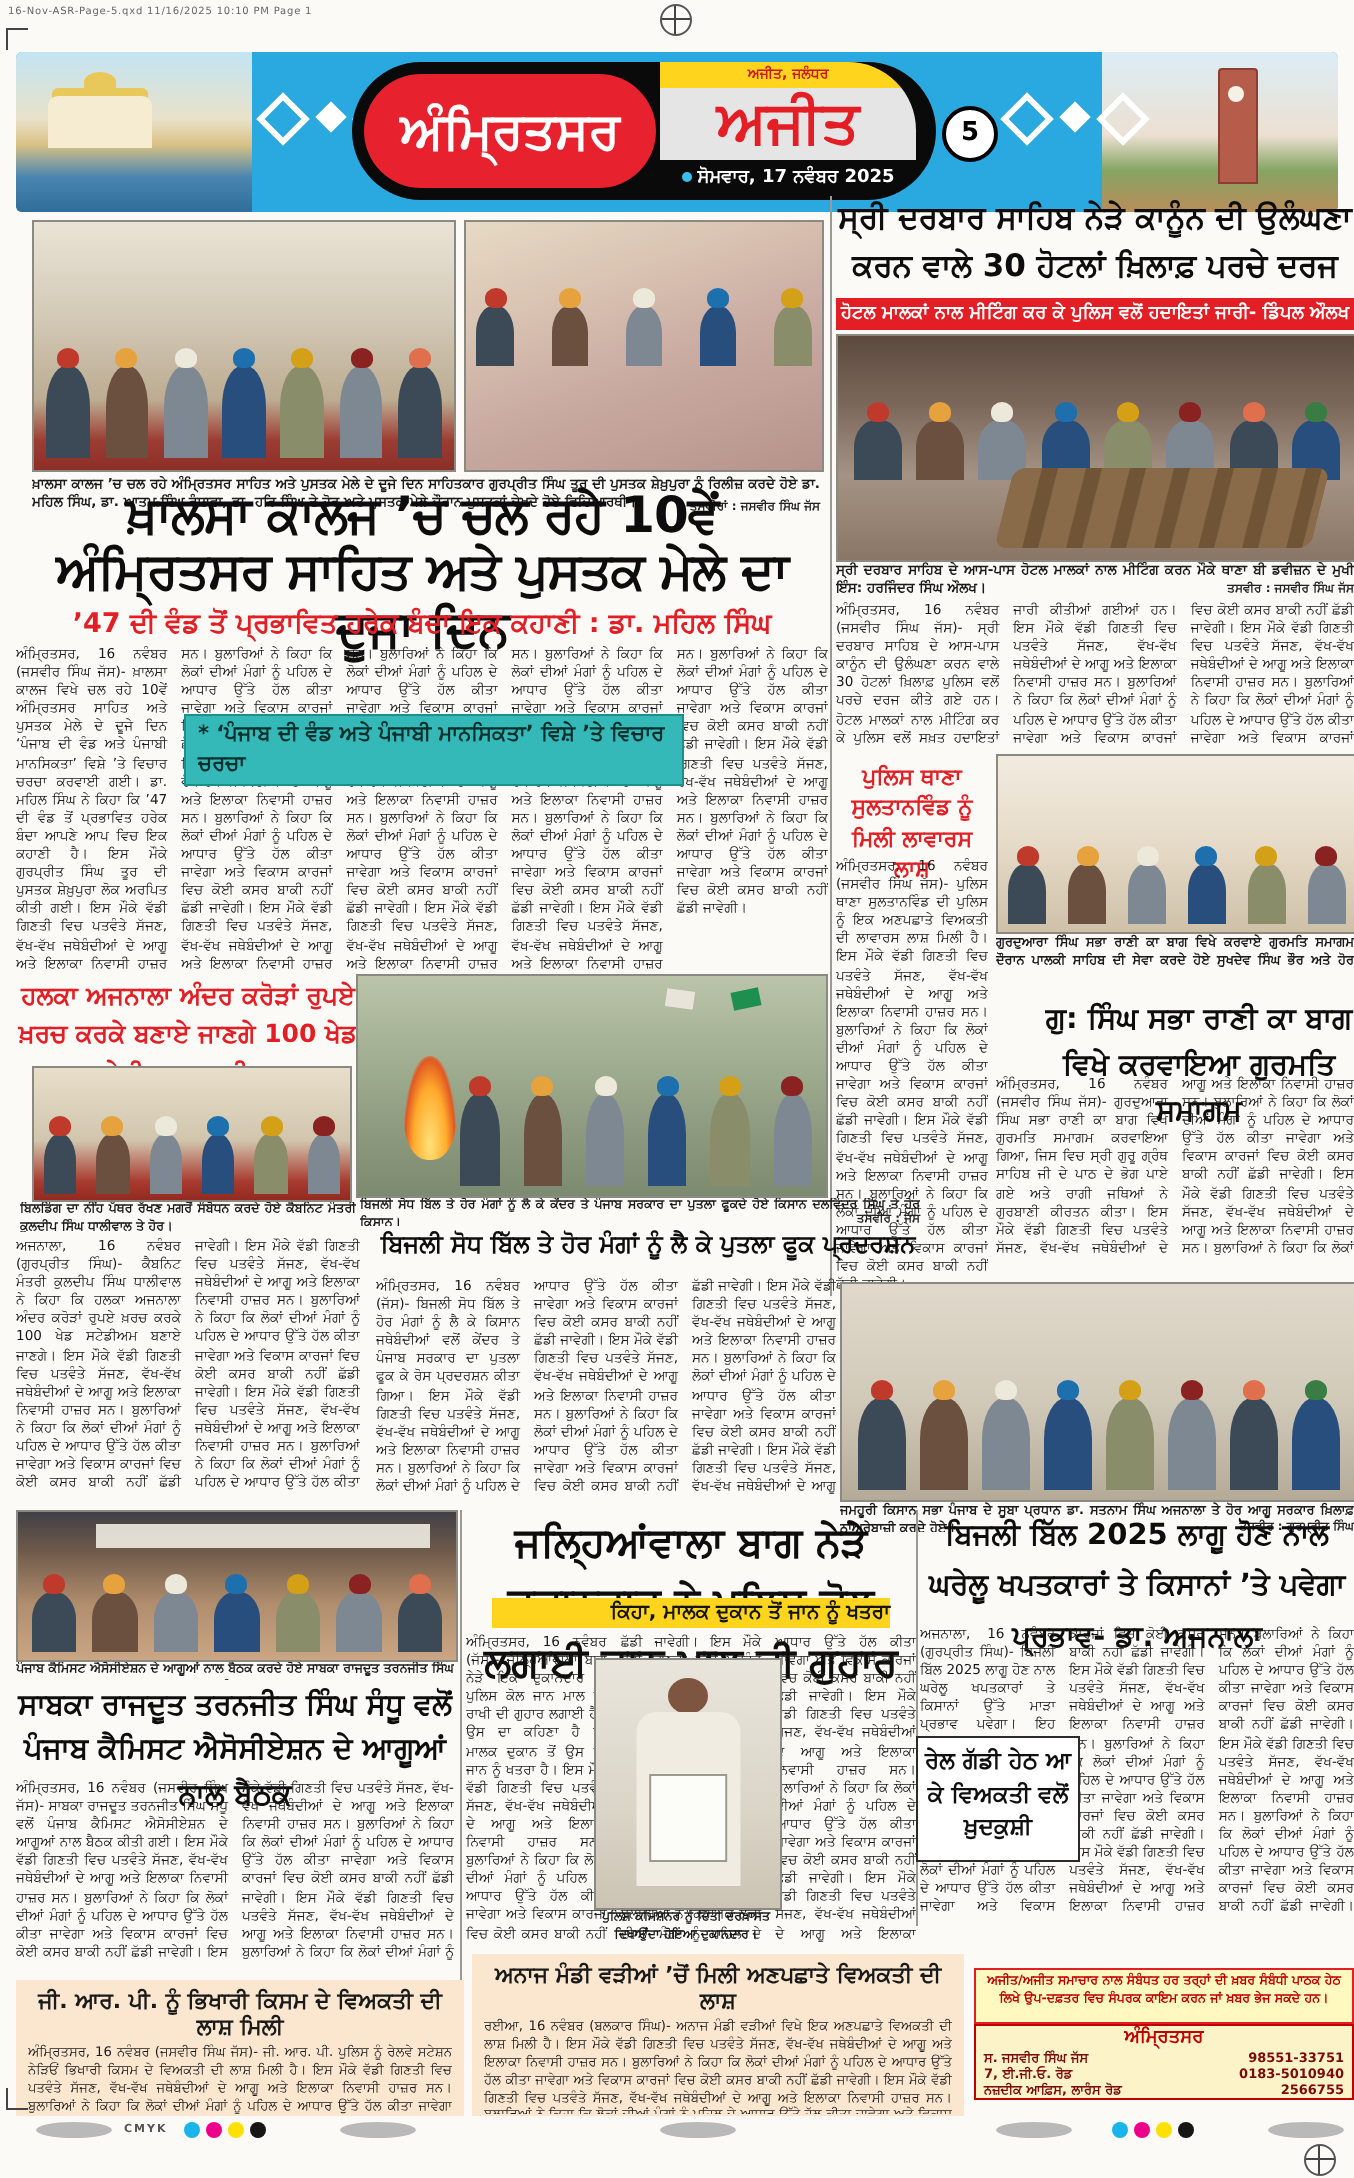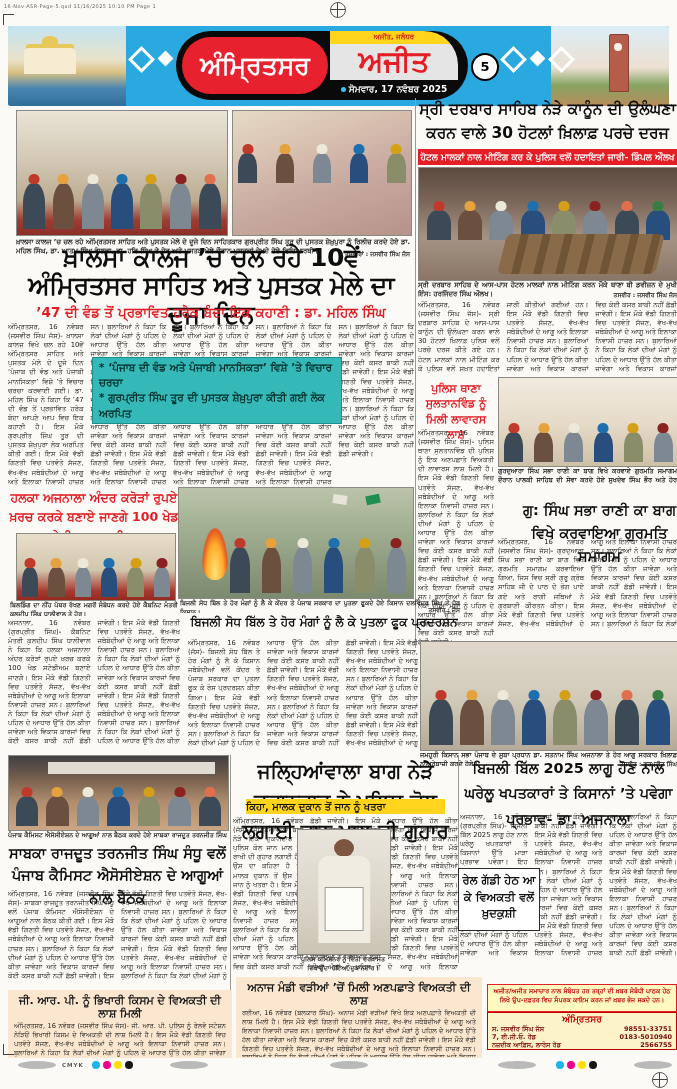--- a/index.html
+++ b/index.html
@@ -75,21 +75,21 @@
   
   .hl{font-weight:bold;color:#0d0d0d;text-align:center;}
   .hl.main{font-size:25px;line-height:1.13;letter-spacing:-.5px;}
   .hl.red{color:#e31e25;}
   .caption{font-size:6.8px;font-weight:bold;line-height:1.35;text-align:justify;overflow:hidden;}
   .credit{font-size:6px;font-weight:bold;text-align:right;color:#222;}
   .body{font-size:6.8px;line-height:1.34;text-align:justify;overflow:hidden;column-gap:7px;color:#191919;}
   .c2{column-count:2;} .c3{column-count:3;} .c5{column-count:5;}
   .tealbox{background:#35b8b8;color:#05302c;font-size:10.5px;font-weight:bold;line-height:1.45;padding:3px 7px;box-shadow:0 0 0 1px #1d8f8f inset;}
   .redbanner{background:#e31e25;color:#fff;font-size:9px;font-weight:bold;text-align:center;}
-  .ylwsub{background:#ffd41c;color:#15150f;font-size:10px;font-weight:bold;text-align:left;}
+  .ylwsub{background:#ffd41c;color:#15150f;font-size:10px;font-weight:bold;text-align:right;}
   .creambox{background:#fbe7d0;padding:3px 6px;overflow:hidden;}
   .creambox .bh{font-size:11px;font-weight:bold;text-align:center;margin:1px 0 2px;}
   .creambox .bt{font-size:6.6px;line-height:1.35;text-align:justify;overflow:hidden;}
   .railbox{background:#fff;border:1.5px solid #2a2a2a;color:#101010;font-size:11.5px;font-weight:bold;text-align:center;line-height:1.45;padding:3px 2px;}
   .vrule{background:#9a9a92;width:1px;}
   
   .cbanner{background:#e31e25;color:#ffe96a;font-size:8.5px;font-weight:bold;text-align:center;}
   .cnote{background:#fff9c0;border:1px solid #e31e25;color:#c00000;font-size:6.3px;font-weight:bold;line-height:1.35;text-align:center;padding:2px 3px;overflow:hidden;}
   .cbox{background:#fdf3c9;border:1.2px solid #c00000;padding:1px 4px;}
   .cbox .city{color:#c00000;font-size:9px;font-weight:bold;text-align:center;line-height:11px;}
@@ -163,21 +163,20 @@
   <p class="abs caption" style="left:16px;top:238px;width:394px;height:20px;margin:0;">ਖ਼ਾਲਸਾ ਕਾਲਜ ’ਚ ਚਲ ਰਹੇ ਅੰਮ੍ਰਿਤਸਰ ਸਾਹਿਤ ਅਤੇ ਪੁਸਤਕ ਮੇਲੇ ਦੇ ਦੂਜੇ ਦਿਨ ਸਾਹਿਤਕਾਰ ਗੁਰਪ੍ਰੀਤ ਸਿੰਘ ਤੂਰ ਦੀ ਪੁਸਤਕ ਸ਼ੇਖ਼ੁਪੁਰਾ ਨੂੰ ਰਿਲੀਜ਼ ਕਰਦੇ ਹੋਏ ਡਾ. ਮਹਿਲ ਸਿੰਘ, ਡਾ. ਆਤਮ ਸਿੰਘ ਰੰਧਾਵਾ, ਡਾ. ਹਰਿ ਸਿੰਘ ਤੇ ਹੋਰ ਅਤੇ ਪੁਸਤਕ ਮੇਲੇ ਦੌਰਾਨ ਪੁਸਤਕਾਂ ਦੇਖਦੇ ਹੋਏ ਵਿਦਿਆਰਥੀ।</p>
   <div class="abs credit" style="left:318px;top:250px;width:92px;">ਤਸਵੀਰਾਂ : ਜਸਵੀਰ ਸਿੰਘ ਜੱਸ</div>
 
   <h1 class="abs hl main" style="left:8px;top:244px;width:406px;height:58px;margin:0;">ਖ਼ਾਲਸਾ ਕਾਲਜ ’ਚ ਚਲ ਰਹੇ 10ਵੇਂ ਅੰਮ੍ਰਿਤਸਰ ਸਾਹਿਤ ਅਤੇ ਪੁਸਤਕ ਮੇਲੇ ਦਾ ਦੂਜਾ ਦਿਨ</h1>
   <h2 class="abs hl red" style="left:8px;top:304px;width:406px;height:17px;margin:0;font-size:13.5px;">’47 ਦੀ ਵੰਡ ਤੋਂ ਪ੍ਰਭਾਵਿਤ ਹਰੇਕ ਬੰਦਾ ਇਕ ਕਹਾਣੀ : ਡਾ. ਮਹਿਲ ਸਿੰਘ</h2>
   <div class="abs body c5" style="left:8px;top:323px;width:406px;height:164px;">
     <span>ਅੰਮ੍ਰਿਤਸਰ, 16 ਨਵੰਬਰ (ਜਸਵੀਰ ਸਿੰਘ ਜੱਸ)- ਖ਼ਾਲਸਾ ਕਾਲਜ ਵਿਖੇ ਚਲ ਰਹੇ 10ਵੇਂ ਅੰਮ੍ਰਿਤਸਰ ਸਾਹਿਤ ਅਤੇ ਪੁਸਤਕ ਮੇਲੇ ਦੇ ਦੂਜੇ ਦਿਨ ‘ਪੰਜਾਬ ਦੀ ਵੰਡ ਅਤੇ ਪੰਜਾਬੀ ਮਾਨਸਿਕਤਾ’ ਵਿਸ਼ੇ ’ਤੇ ਵਿਚਾਰ ਚਰਚਾ ਕਰਵਾਈ ਗਈ। ਡਾ. ਮਹਿਲ ਸਿੰਘ ਨੇ ਕਿਹਾ ਕਿ ’47 ਦੀ ਵੰਡ ਤੋਂ ਪ੍ਰਭਾਵਿਤ ਹਰੇਕ ਬੰਦਾ ਆਪਣੇ ਆਪ ਵਿਚ ਇਕ ਕਹਾਣੀ ਹੈ। ਇਸ ਮੌਕੇ ਗੁਰਪ੍ਰੀਤ ਸਿੰਘ ਤੂਰ ਦੀ ਪੁਸਤਕ ਸ਼ੇਖ਼ੁਪੁਰਾ ਲੋਕ ਅਰਪਿਤ ਕੀਤੀ ਗਈ। </span><span>ਇਸ ਮੌਕੇ ਵੱਡੀ ਗਿਣਤੀ ਵਿਚ ਪਤਵੰਤੇ ਸੱਜਣ, ਵੱਖ-ਵੱਖ ਜਥੇਬੰਦੀਆਂ ਦੇ ਆਗੂ ਅਤੇ ਇਲਾਕਾ ਨਿਵਾਸੀ ਹਾਜ਼ਰ ਸਨ। ਬੁਲਾਰਿਆਂ ਨੇ ਕਿਹਾ ਕਿ ਲੋਕਾਂ ਦੀਆਂ ਮੰਗਾਂ ਨੂੰ ਪਹਿਲ ਦੇ ਆਧਾਰ ਉੱਤੇ ਹੱਲ ਕੀਤਾ ਜਾਵੇਗਾ ਅਤੇ ਵਿਕਾਸ ਕਾਰਜਾਂ ਵਿਚ ਕੋਈ ਕਸਰ ਬਾਕੀ ਨਹੀਂ ਛੱਡੀ ਜਾਵੇਗੀ। ਇਸ ਮੌਕੇ ਵੱਡੀ ਗਿਣਤੀ ਵਿਚ ਪਤਵੰਤੇ ਸੱਜਣ, ਵੱਖ-ਵੱਖ ਜਥੇਬੰਦੀਆਂ ਦੇ ਆਗੂ ਅਤੇ ਇਲਾਕਾ ਨਿਵਾਸੀ ਹਾਜ਼ਰ ਸਨ। ਬੁਲਾਰਿਆਂ ਨੇ ਕਿਹਾ ਕਿ ਲੋਕਾਂ ਦੀਆਂ ਮੰਗਾਂ ਨੂੰ ਪਹਿਲ ਦੇ ਆਧਾਰ ਉੱਤੇ ਹੱਲ ਕੀਤਾ ਜਾਵੇਗਾ ਅਤੇ ਵਿਕਾਸ ਕਾਰਜਾਂ ਵਿਚ ਕੋਈ ਕਸਰ ਬਾਕੀ ਨਹੀਂ ਛੱਡੀ ਜਾਵੇਗੀ। ਇਸ ਮੌਕੇ ਵੱਡੀ ਗਿਣਤੀ ਵਿਚ ਪਤਵੰਤੇ ਸੱਜਣ, ਵੱਖ-ਵੱਖ ਜਥੇਬੰਦੀਆਂ ਦੇ ਆਗੂ ਅਤੇ ਇਲਾਕਾ ਨਿਵਾਸੀ ਹਾਜ਼ਰ ਸਨ। ਬੁਲਾਰਿਆਂ ਨੇ ਕਿਹਾ ਕਿ ਲੋਕਾਂ ਦੀਆਂ ਮੰਗਾਂ ਨੂੰ ਪਹਿਲ ਦੇ ਆਧਾਰ ਉੱਤੇ ਹੱਲ ਕੀਤਾ ਜਾਵੇਗਾ ਅਤੇ ਵਿਕਾਸ ਕਾਰਜਾਂ ਵਿਚ ਕੋਈ ਕਸਰ ਬਾਕੀ ਨਹੀਂ ਛੱਡੀ ਜਾਵੇਗੀ। ਇਸ ਮੌਕੇ ਵੱਡੀ ਗਿਣਤੀ ਵਿਚ ਪਤਵੰਤੇ ਸੱਜਣ, ਵੱਖ-ਵੱਖ ਜਥੇਬੰਦੀਆਂ ਦੇ ਆਗੂ ਅਤੇ ਇਲਾਕਾ ਨਿਵਾਸੀ ਹਾਜ਼ਰ ਸਨ। ਬੁਲਾਰਿਆਂ ਨੇ ਕਿਹਾ ਕਿ ਲੋਕਾਂ ਦੀਆਂ ਮੰਗਾਂ ਨੂੰ ਪਹਿਲ ਦੇ ਆਧਾਰ ਉੱਤੇ ਹੱਲ ਕੀਤਾ ਜਾਵੇਗਾ ਅਤੇ ਵਿਕਾਸ ਕਾਰਜਾਂ ਵਿਚ ਕੋਈ ਕਸਰ ਬਾਕੀ ਨਹੀਂ ਛੱਡੀ ਜਾਵੇਗੀ। ਇਸ ਮੌਕੇ ਵੱਡੀ ਗਿਣਤੀ ਵਿਚ ਪਤਵੰਤੇ ਸੱਜਣ, ਵੱਖ-ਵੱਖ ਜਥੇਬੰਦੀਆਂ ਦੇ ਆਗੂ ਅਤੇ ਇਲਾਕਾ ਨਿਵਾਸੀ ਹਾਜ਼ਰ ਸਨ। ਬੁਲਾਰਿਆਂ ਨੇ ਕਿਹਾ ਕਿ ਲੋਕਾਂ ਦੀਆਂ ਮੰਗਾਂ ਨੂੰ ਪਹਿਲ ਦੇ ਆਧਾਰ ਉੱਤੇ ਹੱਲ ਕੀਤਾ ਜਾਵੇਗਾ ਅਤੇ ਵਿਕਾਸ ਕਾਰਜਾਂ ਵਿਚ ਕੋਈ ਕਸਰ ਬਾਕੀ ਨਹੀਂ ਛੱਡੀ ਜਾਵੇਗੀ। ਇਸ ਮੌਕੇ ਵੱਡੀ ਗਿਣਤੀ ਵਿਚ ਪਤਵੰਤੇ ਸੱਜਣ, ਵੱਖ-ਵੱਖ ਜਥੇਬੰਦੀਆਂ ਦੇ ਆਗੂ ਅਤੇ ਇਲਾਕਾ ਨਿਵਾਸੀ ਹਾਜ਼ਰ ਸਨ। ਬੁਲਾਰਿਆਂ ਨੇ ਕਿਹਾ ਕਿ ਲੋਕਾਂ ਦੀਆਂ ਮੰਗਾਂ ਨੂੰ ਪਹਿਲ ਦੇ ਆਧਾਰ ਉੱਤੇ ਹੱਲ ਕੀਤਾ ਜਾਵੇਗਾ ਅਤੇ ਵਿਕਾਸ ਕਾਰਜਾਂ ਵਿਚ ਕੋਈ ਕਸਰ ਬਾਕੀ ਨਹੀਂ ਛੱਡੀ ਜਾਵੇਗੀ। ਇਸ ਮੌਕੇ ਵੱਡੀ ਗਿਣਤੀ ਵਿਚ ਪਤਵੰਤੇ ਸੱਜਣ, ਵੱਖ-ਵੱਖ ਜਥੇਬੰਦੀਆਂ ਦੇ ਆਗੂ ਅਤੇ ਇਲਾਕਾ ਨਿਵਾਸੀ ਹਾਜ਼ਰ ਸਨ। ਬੁਲਾਰਿਆਂ ਨੇ ਕਿਹਾ ਕਿ ਲੋਕਾਂ ਦੀਆਂ ਮੰਗਾਂ ਨੂੰ ਪਹਿਲ ਦੇ ਆਧਾਰ ਉੱਤੇ ਹੱਲ ਕੀਤਾ ਜਾਵੇਗਾ ਅਤੇ ਵਿਕਾਸ ਕਾਰਜਾਂ ਵਿਚ ਕੋਈ ਕਸਰ ਬਾਕੀ ਨਹੀਂ ਛੱਡੀ ਜਾਵੇਗੀ। ਇਸ ਮੌਕੇ ਵੱਡੀ ਗਿਣਤੀ ਵਿਚ ਪਤਵੰਤੇ ਸੱਜਣ, ਵੱਖ-ਵੱਖ ਜਥੇਬੰਦੀਆਂ ਦੇ ਆਗੂ ਅਤੇ ਇਲਾਕਾ ਨਿਵਾਸੀ ਹਾਜ਼ਰ ਸਨ। ਬੁਲਾਰਿਆਂ ਨੇ ਕਿਹਾ ਕਿ ਲੋਕਾਂ ਦੀਆਂ ਮੰਗਾਂ ਨੂੰ ਪਹਿਲ ਦੇ ਆਧਾਰ ਉੱਤੇ ਹੱਲ ਕੀਤਾ ਜਾਵੇਗਾ ਅਤੇ ਵਿਕਾਸ ਕਾਰਜਾਂ ਵਿਚ ਕੋਈ ਕਸਰ ਬਾਕੀ ਨਹੀਂ ਛੱਡੀ ਜਾਵੇਗੀ। </span>
   </div>
   <div class="abs tealbox" style="left:92px;top:357px;width:236px;">
     <div>* ‘ਪੰਜਾਬ ਦੀ ਵੰਡ ਅਤੇ ਪੰਜਾਬੀ ਮਾਨਸਿਕਤਾ’ ਵਿਸ਼ੇ ’ਤੇ ਵਿਚਾਰ ਚਰਚਾ</div>
-    <div>* ਗੁਰਪ੍ਰੀਤ ਸਿੰਘ ਤੂਰ ਦੀ ਪੁਸਤਕ ਸ਼ੇਖ਼ੁਪੁਰਾ ਕੀਤੀ ਗਈ ਲੋਕ ਅਰਪਿਤ</div>
   </div>
 
   <div class="abs vrule" style="left:415px;top:98px;height:550px;"></div>
 
   <h2 class="abs hl" style="left:418px;top:97px;width:259px;height:50px;margin:0;font-size:15.5px;line-height:1.55;">ਸ੍ਰੀ ਦਰਬਾਰ ਸਾਹਿਬ ਨੇੜੇ ਕਾਨੂੰਨ ਦੀ ਉਲੰਘਣਾ ਕਰਨ ਵਾਲੇ 30 ਹੋਟਲਾਂ ਖ਼ਿਲਾਫ਼ ਪਰਚੇ ਦਰਜ</h2>
   <div class="abs redbanner" style="left:418px;top:149px;width:259px;height:16px;line-height:16px;">ਹੋਟਲ ਮਾਲਕਾਂ ਨਾਲ ਮੀਟਿੰਗ ਕਰ ਕੇ ਪੁਲਿਸ ਵਲੋਂ ਹਦਾਇਤਾਂ ਜਾਰੀ- ਡਿੰਪਲ ਔਲਖ</div>
   <div class="abs photo pB" style="left:418px;top:167px;width:259px;height:112px;">
     <div class="crowd sm" style="bottom:36%;">
         <b></b>
         <b></b>

